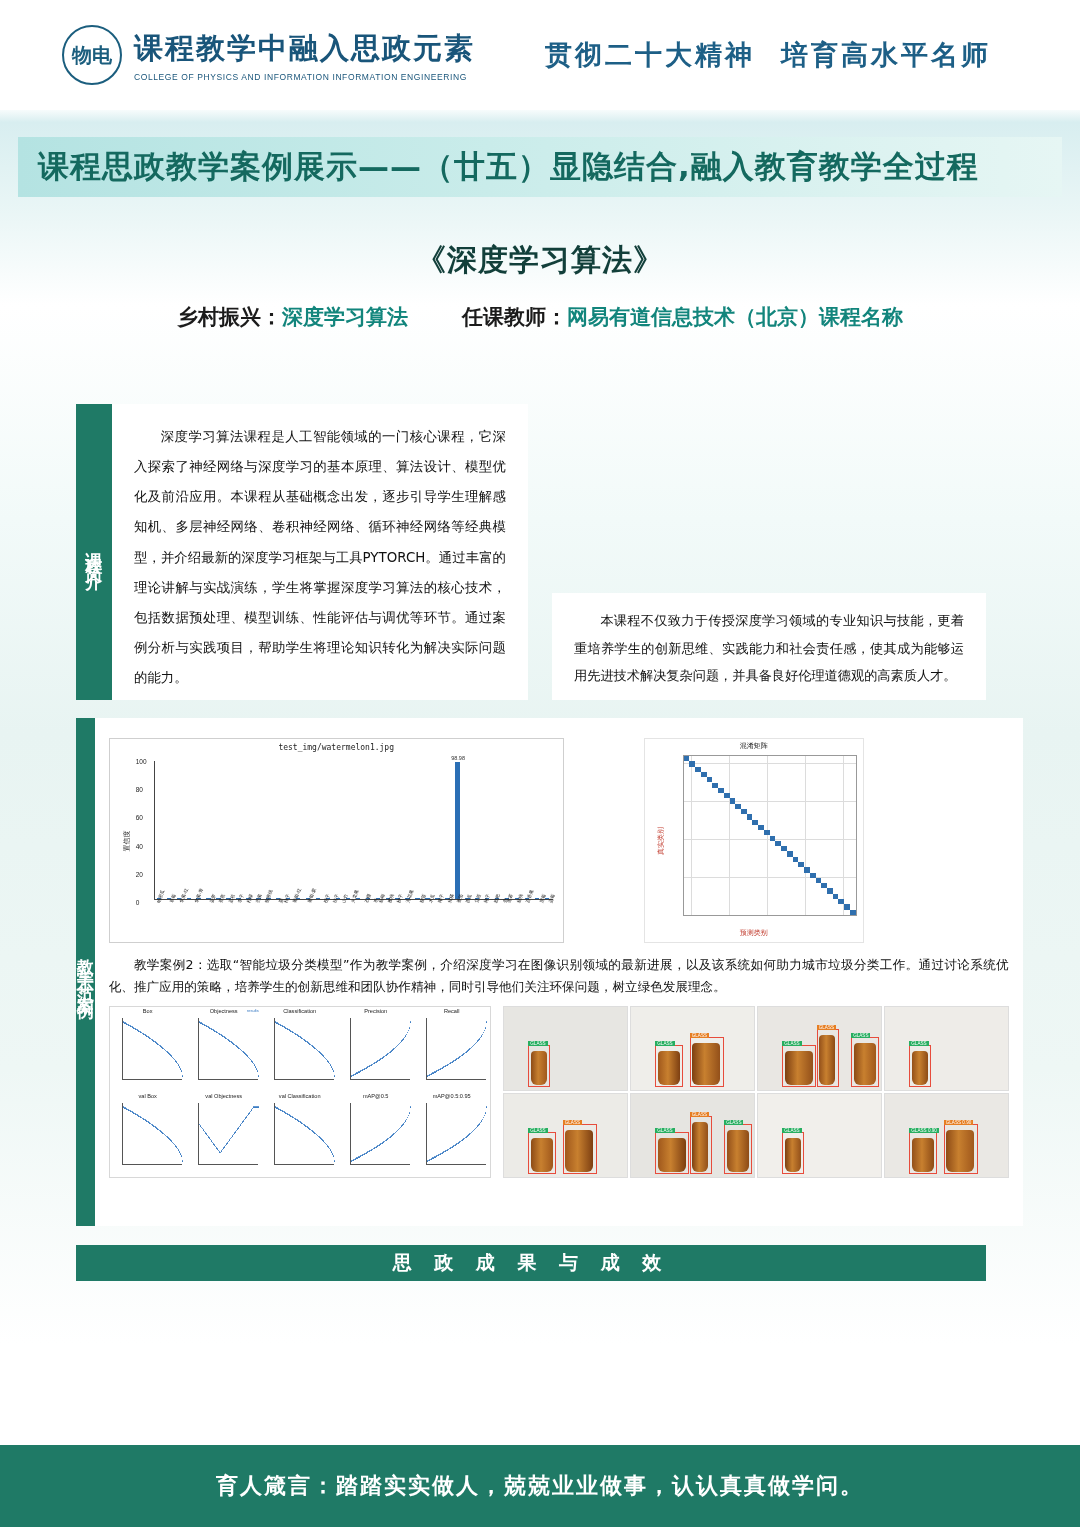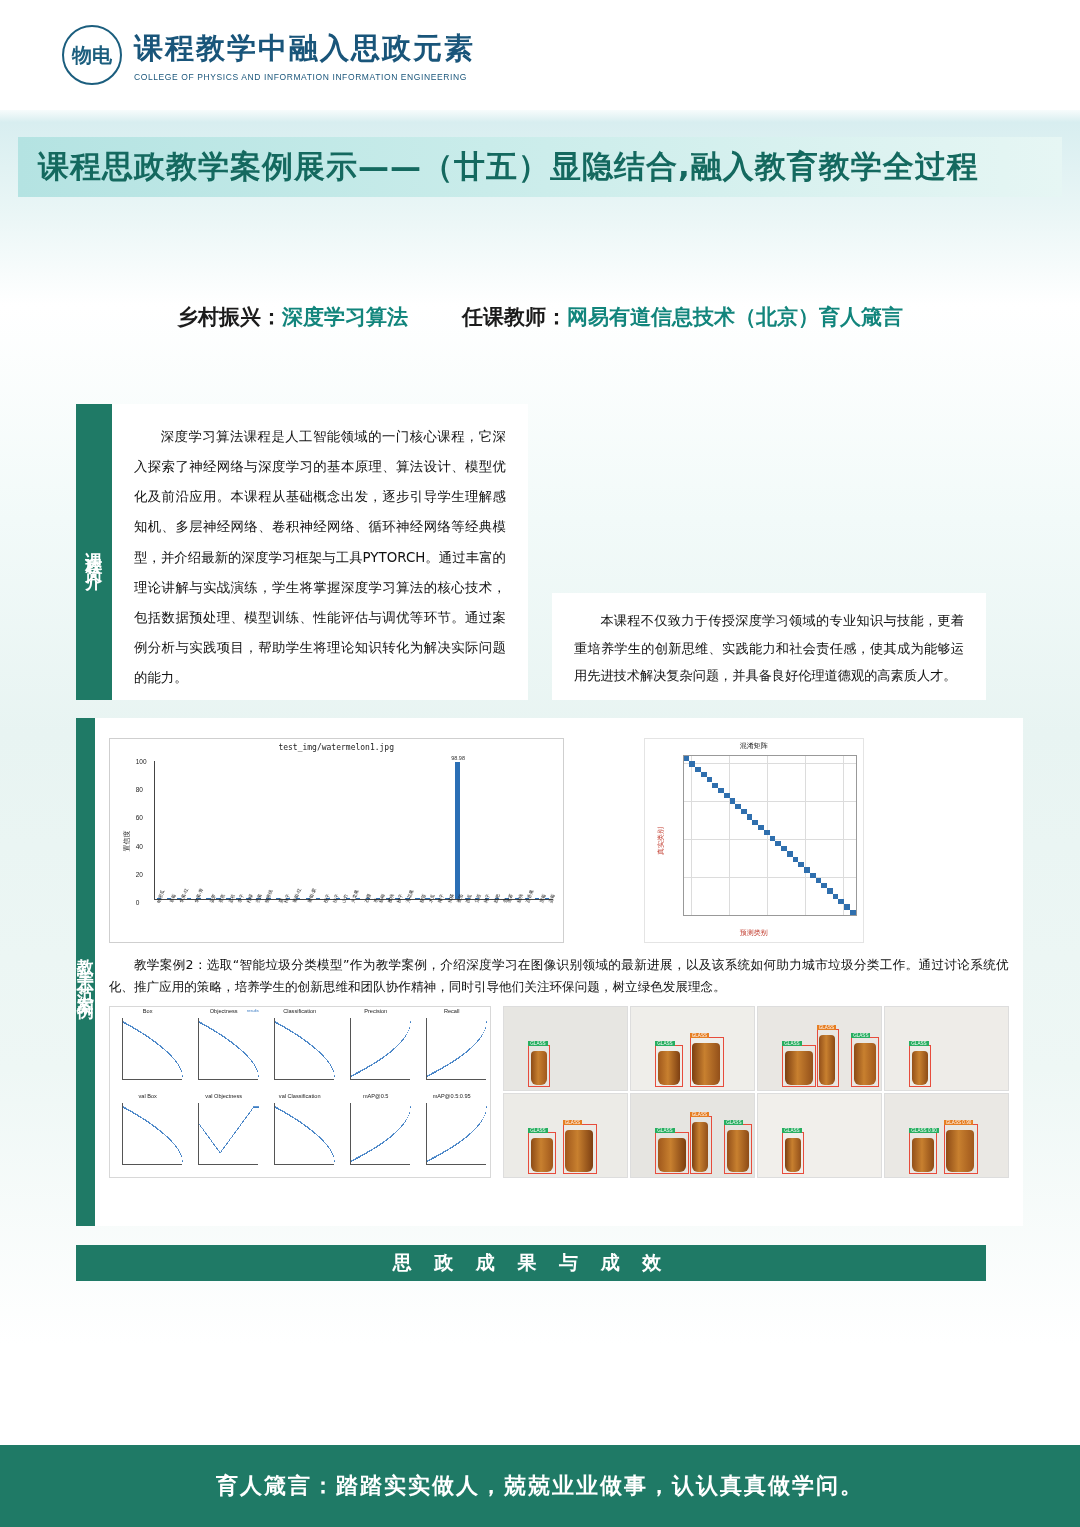--- a/index.html
+++ b/index.html
@@ -184,33 +184,37 @@
   <div class="header">
     <div class="logo-wrap">
       <div class="logo-seal">
         <span>物电</span>
       </div>
       <div class="logo-text">
         <div class="logo-cn">课程教学中融入思政元素</div>
         <div class="logo-en">COLLEGE OF PHYSICS AND INFORMATION INFORMATION ENGINEERING</div>
       </div>
     </div>
+    <div class="slogan">
+      <span>贯彻二十大精神</span><span class="gap"></span><span>培育高水平名师</span>
+    </div>
   </div>
 
   <div class="title-band">
     <div class="t">课程思政教学案例展示——（廿五）显隐结合,融入教育教学全过程</div>
   </div>
 
+  <div class="course-title">《深度学习算法》</div>
 
   <div class="meta-row">
     <span class="meta-label">乡村振兴：</span>
     <span class="meta-value">深度学习算法</span>
     <span class="meta-gap"></span>
     <span class="meta-label">任课教师：</span>
-    <span class="meta-value">网易有道信息技术（北京）育人箴言</span>
+    <span class="meta-value">网易有道信息技术（北京）课程名称</span>
   </div>
 
   <div class="intro-wrap">
     <div class="vtab intro-tab">
       <div class="vt-inner">课程简介</div>
     </div>
     <div class="wbox intro-body">
       <div class="ptext">深度学习算法课程是人工智能领域的一门核心课程，它深入探索了神经网络与深度学习的基本原理、算法设计、模型优化及前沿应用。本课程从基础概念出发，逐步引导学生理解感知机、多层神经网络、卷积神经网络、循环神经网络等经典模型，并介绍最新的深度学习框架与工具PYTORCH。通过丰富的理论讲解与实战演练，学生将掌握深度学习算法的核心技术，包括数据预处理、模型训练、性能评估与调优等环节。通过案例分析与实践项目，帮助学生将理论知识转化为解决实际问题的能力。</div>
     </div>
   </div>

